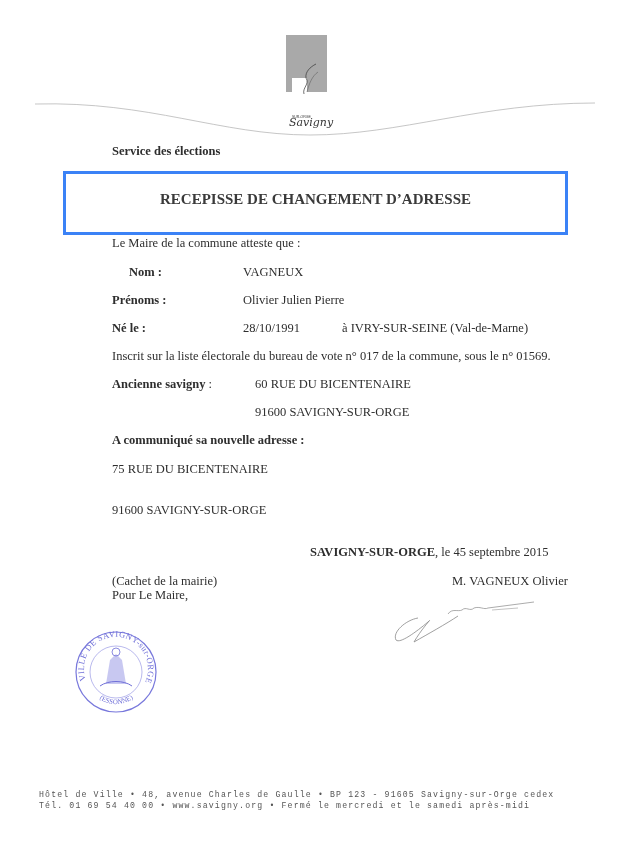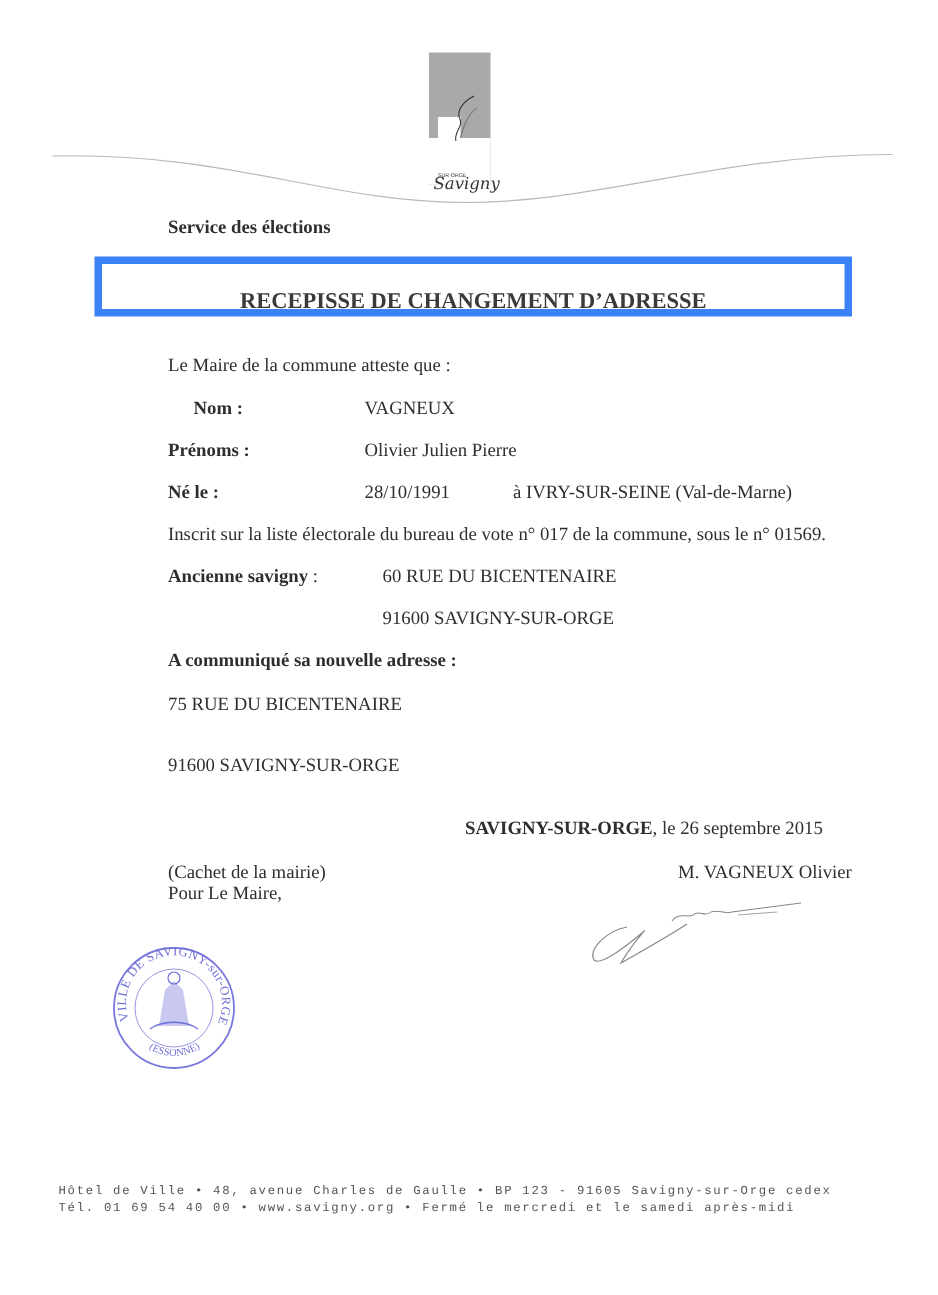--- a/index.html
+++ b/index.html
@@ -8,21 +8,21 @@
     font-family: "Liberation Serif", "DejaVu Serif", serif; color: #2e2e2e;
   }
   .abs { position: absolute; }
   .t { font-size: 12.5px; line-height: 15px; white-space: nowrap; margin-left: 43px; }
   .b { font-weight: bold; }
   .logo-box { left: 286px; top: 35px; width: 41px; height: 88px; background: #a9a9a9; }
   .logo-white { left: 286px; top: 92px; width: 41px; height: 31px; background: #fff; }
   .logo-notch { left: 292px; top: 78px; width: 15px; height: 16px; background: #fff; }
   .logo-text { left: 289px; top: 116px; font-family: "DejaVu Serif", serif; font-style: italic; font-size: 11px; color: #333; }
   .logo-sub { left: 292px; top: 115px; font-family: "Liberation Sans", sans-serif; font-size: 3.5px; color: #333; }
-  .title-box { left: 63px; top: 171px; width: 505px; height: 40px; border: 5px solid #3b82f6; box-sizing: border-box; }
+  .title-box { left: 63px; top: 171px; width: 505px; height: 64px; border: 3px solid #3b82f6; box-sizing: border-box; }
   .title-text { left: 0; right: 0; top: 17px; text-align: center; font-size: 15px; font-weight: bold; color: #3a3a3a; }
   .footer { font-family: Liberation Mono, monospace; font-size: 8.2px; letter-spacing: 1.15px; color: #555; white-space: nowrap; }
   .seal { left: 74px; top: 630px; width: 84px; height: 84px; }
   .sig { left: 388px; top: 598px; width: 150px; height: 48px; }
 </style>
 </head>
 <body>
 
 <svg class="abs" style="left:0;top:95px" width="625" height="50">
   <path d="M35 9 C 150 6, 220 40, 310 40 C 400 40, 480 8, 595 8" stroke="#b8b8b8" stroke-width="0.8" fill="none"></path>
@@ -59,21 +59,21 @@
 <div class="abs t" style="left:69px;top:349px">Inscrit sur la liste électorale du bureau de vote n° 017 de la commune, sous le n° 01569.</div>
 
 <div class="abs t" style="left:69px;top:377px"><span class="b">Ancienne savigny</span><span> :</span></div>
 <div class="abs t" style="left:212px;top:377px">60 RUE DU BICENTENAIRE</div>
 <div class="abs t" style="left:212px;top:405px">91600 SAVIGNY-SUR-ORGE</div>
 
 <div class="abs t b" style="left:69px;top:433px">A communiqué sa nouvelle adresse :</div>
 <div class="abs t" style="left:69px;top:462px">75 RUE DU BICENTENAIRE</div>
 <div class="abs t" style="left:69px;top:503px">91600 SAVIGNY-SUR-ORGE</div>
 
-<div class="abs t" style="left:267px;top:545px"><span class="b">SAVIGNY-SUR-ORGE</span><span>, le 26 septembre 2015</span></div>
+<div class="abs t" style="left:267px;top:545px"><span class="b">SAVIGNY-SUR-ORGE</span><span>, le 45 septembre 2015</span></div>
 
 <div class="abs t" style="left:69px;top:574px">(Cachet de la mairie)</div>
 <div class="abs t" style="left:69px;top:588px">Pour Le Maire,</div>
 <div class="abs t" style="left:409px;top:574px">M. VAGNEUX Olivier</div>
 
 <svg class="abs sig" viewBox="0 0 150 48">
   <path d="M30 20 C 18 22, 4 34, 8 42 C 12 46, 28 34, 40 24 C 46 18, 34 30, 26 44 C 40 36, 58 26, 70 18" stroke="#888" stroke-width="0.8" fill="none"></path>
   <path d="M60 16 C 64 10, 70 14, 74 12 C 78 8, 82 14, 86 10 C 92 8, 96 12, 100 10 L 146 4" stroke="#888" stroke-width="0.7" fill="none"></path>
   <path d="M104 12 L 130 10" stroke="#999" stroke-width="0.6" fill="none"></path>
 </svg>

